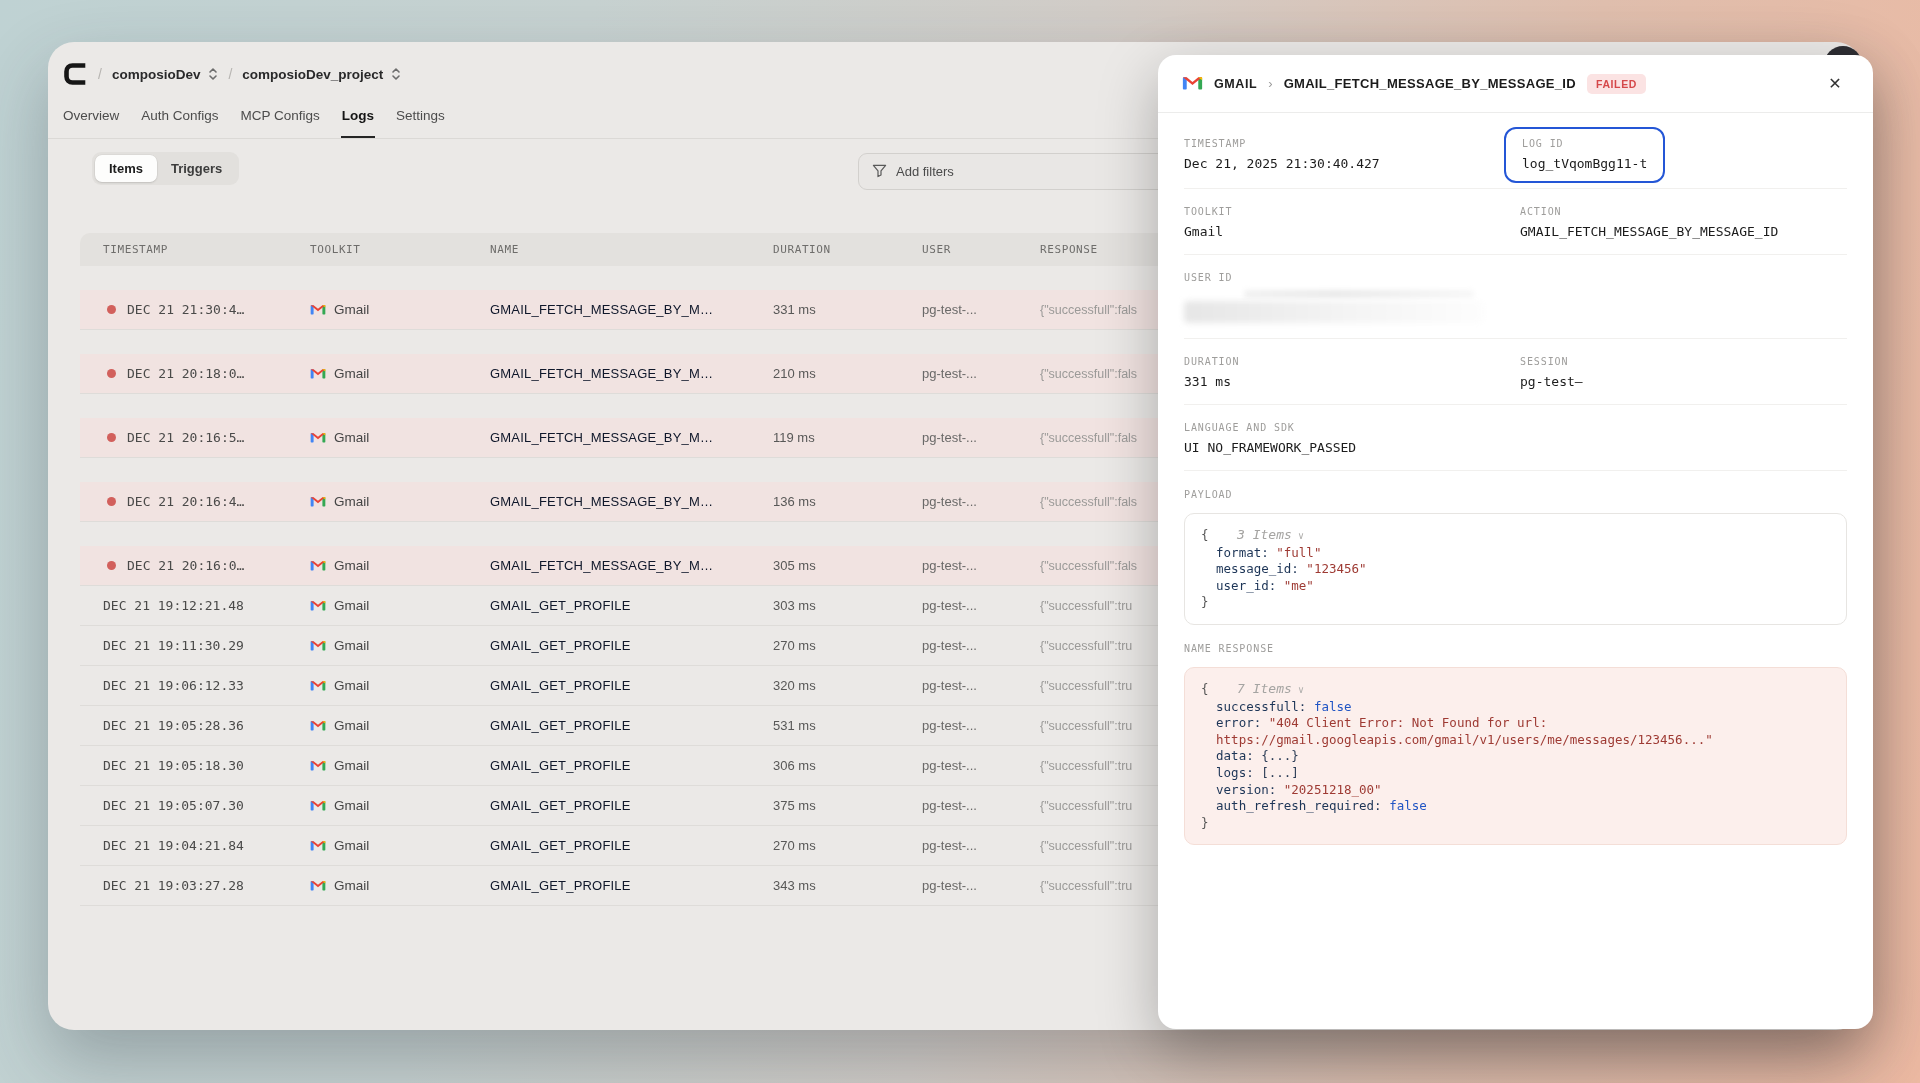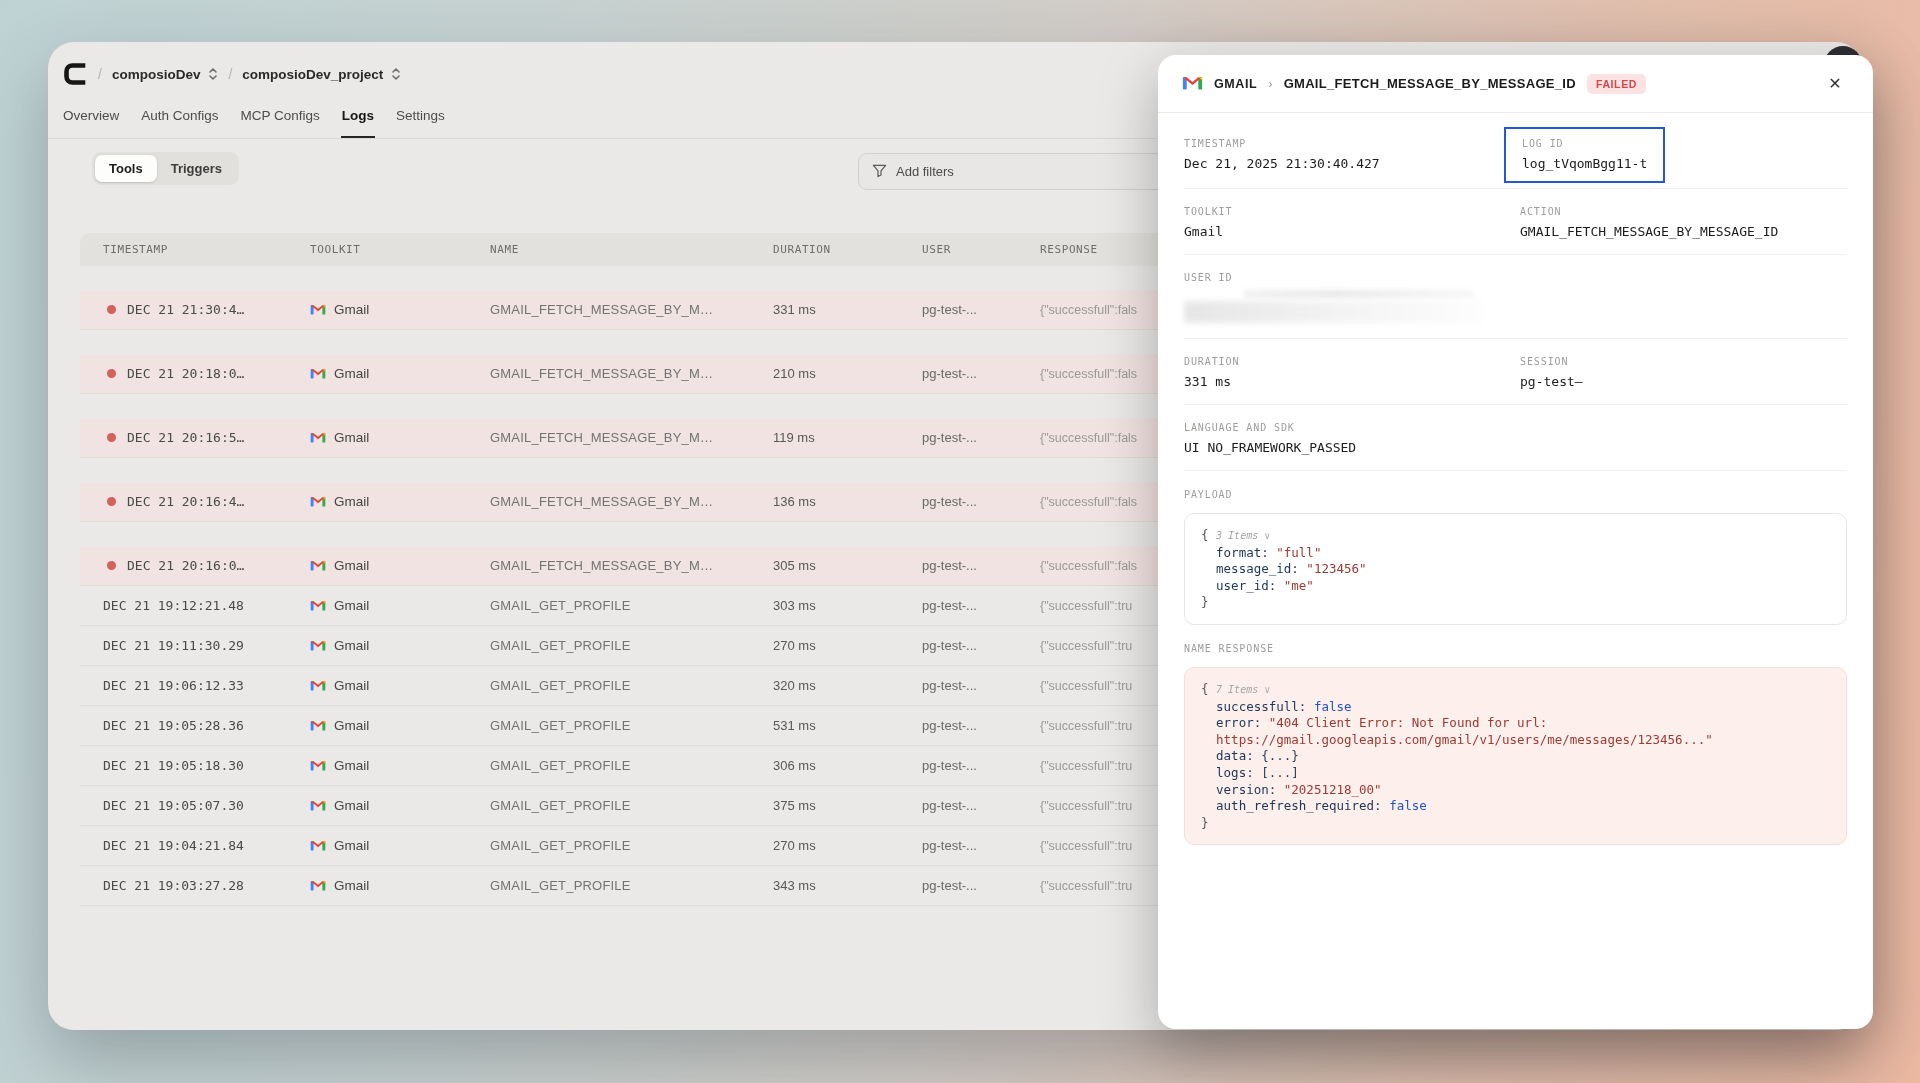--- a/index.html
+++ b/index.html
@@ -47,21 +47,21 @@
   .thead,.trow{ display:grid; grid-template-columns:230px 180px 283px 149px 118px 1fr; align-items:center; }
   .thead{ height:33px; background:#e3e1de; }
   .hc{ font-family:"DejaVu Sans Mono",monospace; font-size:11px; letter-spacing:.6px; color:#6e6d6b; }
   .trow{ height:40px; border-bottom:1px solid #dedcd9; cursor:pointer; }
   .trow.failed{ background:#f1e3e1;margin-top:24px; }
   .tc{ overflow:hidden; white-space:nowrap; }
   .c0{ padding-left:23px; display:flex; align-items:center; }
   .dot{ width:9px; height:9px; border-radius:50%; background:#d2605c; margin:0 11px 0 4px; flex:none; }
   .ts{ font-family:"DejaVu Sans Mono",monospace; font-size:13px; color:#4a4a49; }
   .tk{ display:flex; align-items:center; gap:8px; font-size:13.5px; color:#454545; }
-  .nm{ font-size:13px; color:#737373; letter-spacing:.2px; }
+  .nm{ font-size:13px; color:#0f172a; letter-spacing:.2px; }
   .du{ font-size:13px; color:#585857; }
   .us{ font-size:13px; color:#6a6968; }
   .rs{ font-size:12.5px; color:#9b9a98; }
 
   
   .avatar-peek{ position:absolute; left:1824px; top:46px; width:38px; height:38px; border-radius:50%;
                 background:#2e2e33; z-index:5; }
 
   
   .panel{ position:absolute; left:1158px; top:55px; width:715px; height:974px; background:#ffffff;
@@ -74,39 +74,39 @@
   .badge-failed{ background:#fbe3e3; color:#d5484a; font-size:10.5px; font-weight:700; letter-spacing:.6px;
                  padding:4px 9px; border-radius:5px; }
   .close-btn{ margin-left:auto; background:none; border:none; cursor:pointer; font-size:16px; color:#333;
               width:28px; height:28px; line-height:28px; text-align:center; }
 
   .panel-body{ padding:8px 26px 0; }
   .frow{ display:grid; grid-template-columns:336px 1fr; padding:17px 0 15px; border-bottom:1px solid #f1f0ee; }
   .flabel{ font-family:"DejaVu Sans Mono",monospace; font-size:10px; letter-spacing:.9px; color:#9e9d9b;
            margin-bottom:7px; }
   .fvalue{ font-family:"DejaVu Sans Mono",monospace; font-size:13px; color:#1c1c1c; }
-  .focus-box{ display:inline-block; border:2.5px solid #2456d6; border-radius:0;
+  .focus-box{ display:inline-block; border:2.5px solid #2456d6; border-radius:12px;
               padding:9px 16px 10px; margin:-11px 0 -10px -16px; }
   .blur-blob{ height:19px; width:150px; border-radius:4px; filter:blur(3px);
               background:linear-gradient(90deg,#e6e6e6,#f4f4f4 55%,#fdfdfd); }
   .blur-blob.wide{ width:300px; height:22px; }
   .ghost{ height:8px; width:230px; margin:0 0 3px 60px; border-radius:3px; filter:blur(2.5px);
           background:linear-gradient(90deg,#f1f1f1,#e9e9e9 40%,#f7f7f7); }
 
   .sect{ padding:18px 0 0; }
   .jbox{ margin-top:13px; border:1px solid #e7e5e2; border-radius:10px; padding:13px 16px;
          font-family:"DejaVu Sans Mono",monospace; font-size:12.5px; line-height:16.6px; }
   .jbox.err{ background:#fcefec; border-color:#f4ded7; }
   .jline{ white-space:pre; }
   .seg-p{ color:#555; }
   .seg-k{ color:#1d3557; }
   .seg-s{ color:#9e3a33; }
   .seg-b{ color:#2155c4; }
   .seg-o{ color:#2b3c55; }
-  .seg-items{ color:#a5a4a2; font-style:italic; font-size:10px; cursor:pointer; }
+  .seg-items{ color:#a5a4a2; font-style:italic; font-size:13px; cursor:pointer;margin-left:21px; }
   .seg-items::after{ content:" ∨"; font-style:normal; font-size:10px; color:#b0afad; }
 </style>
 </head>
 <body>
 
 <div class="card">
   <div class="card-header">
     <div class="breadcrumb">
       <span class="logo-box">
         <svg width="24" height="24" viewBox="0 0 24 24">
@@ -136,21 +136,21 @@
         <button class="tab">Overview</button>
         <button class="tab">Auth Configs</button>
         <button class="tab">MCP Configs</button>
         <button class="tab active">Logs</button>
         <button class="tab">Settings</button>
       </nav>
   </div>
 
   <div class="toolbar-row">
     <div class="segmented">
-      <button class="seg active">Tools</button>
+      <button class="seg active">Items</button>
       <button class="seg">Triggers</button>
     </div>
     <button class="add-filters">
       <span>
         <svg width="15" height="15" viewBox="0 0 16 16">
             <path d="M1.5 2.5h13L9.6 8.3v4.4l-3.2 1.8V8.3z" fill="none" stroke="#5a5a5a" stroke-width="1.3" stroke-linejoin="round"></path>
           </svg>
       </span>
       <span>Add filters</span>
     </button>

